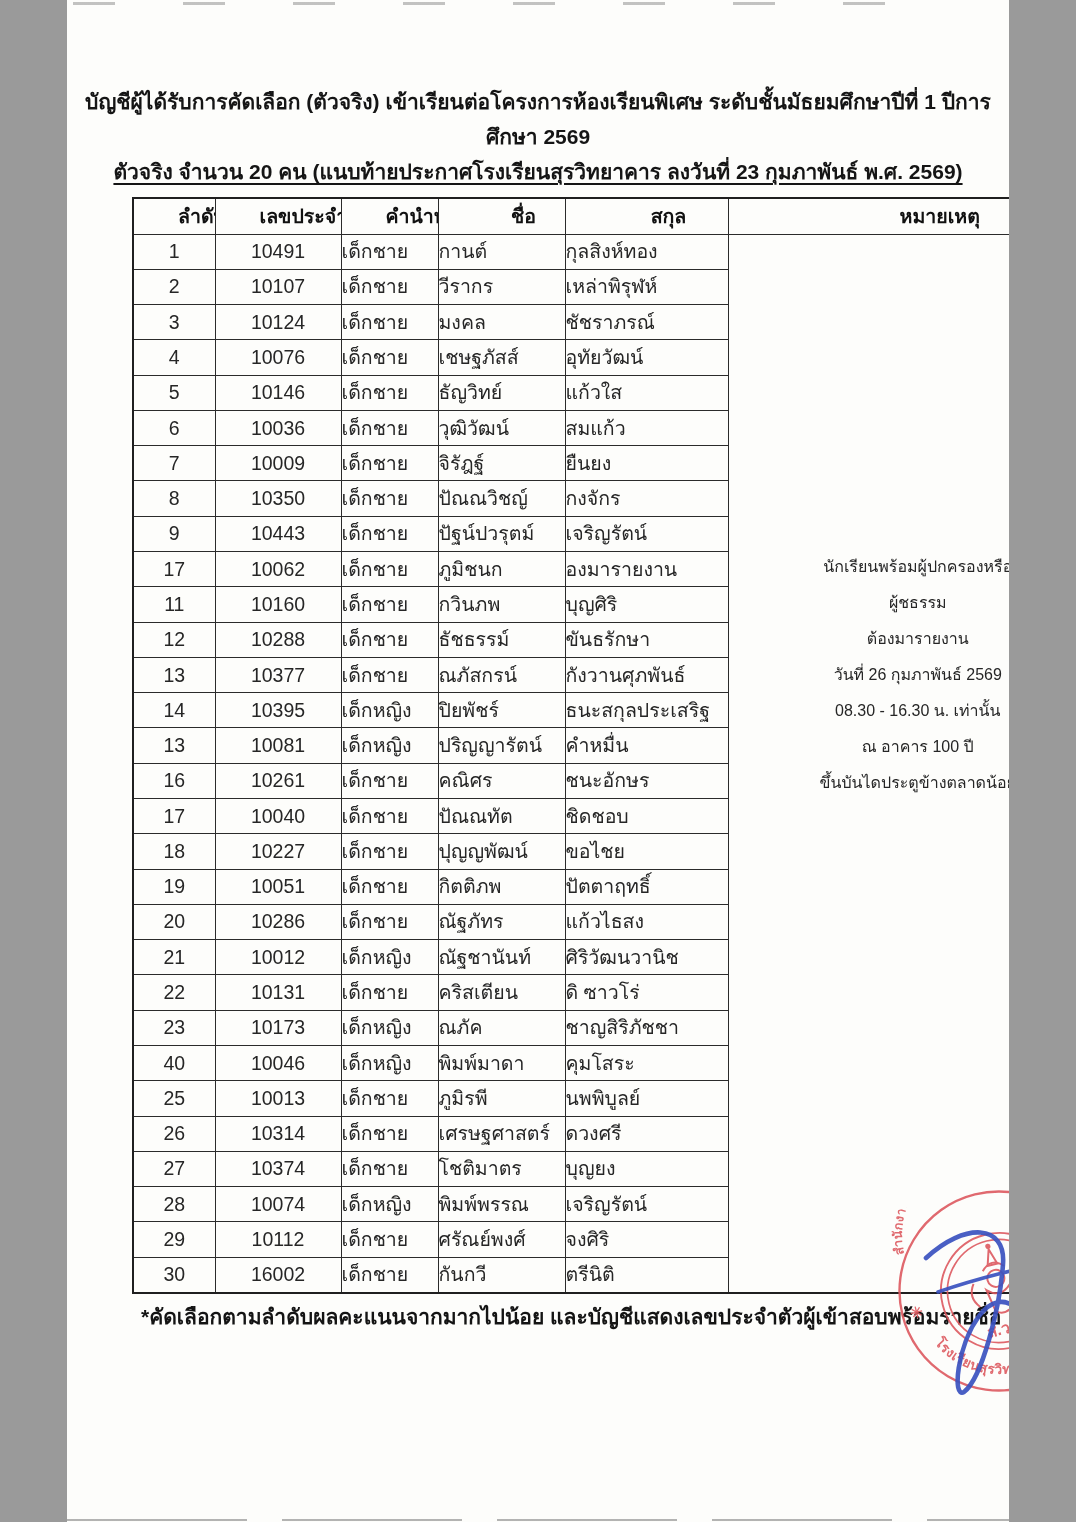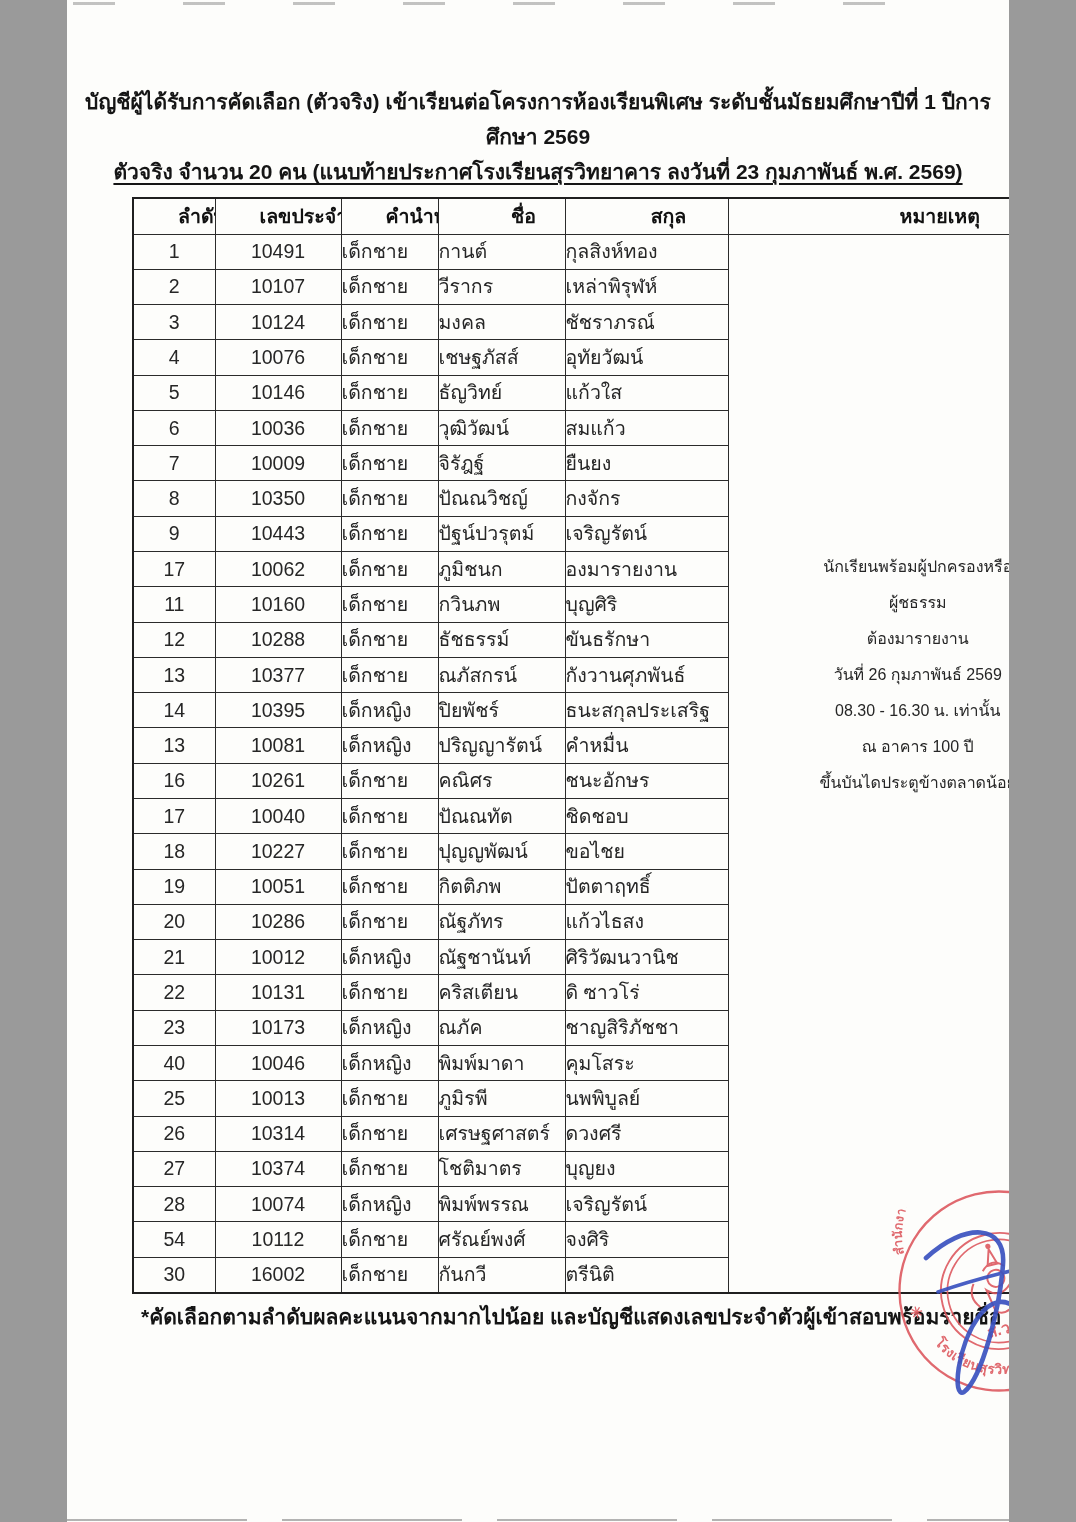--- a/index.html
+++ b/index.html
@@ -303,21 +303,21 @@
           <td class="cell-last-name">บุญยง</td>
         </tr>
         <tr>
           <td class="cell-order">28</td>
           <td class="cell-student-id">10074</td>
           <td class="cell-prefix">เด็กหญิง</td>
           <td class="cell-first-name">พิมพ์พรรณ</td>
           <td class="cell-last-name">เจริญรัตน์</td>
         </tr>
         <tr>
-          <td class="cell-order">54</td>
+          <td class="cell-order">29</td>
           <td class="cell-student-id">10112</td>
           <td class="cell-prefix">เด็กชาย</td>
           <td class="cell-first-name">ศรัณย์พงศ์</td>
           <td class="cell-last-name">จงศิริ</td>
         </tr>
         <tr>
           <td class="cell-order">30</td>
           <td class="cell-student-id">16002</td>
           <td class="cell-prefix">เด็กชาย</td>
           <td class="cell-first-name">กันกวี</td>

